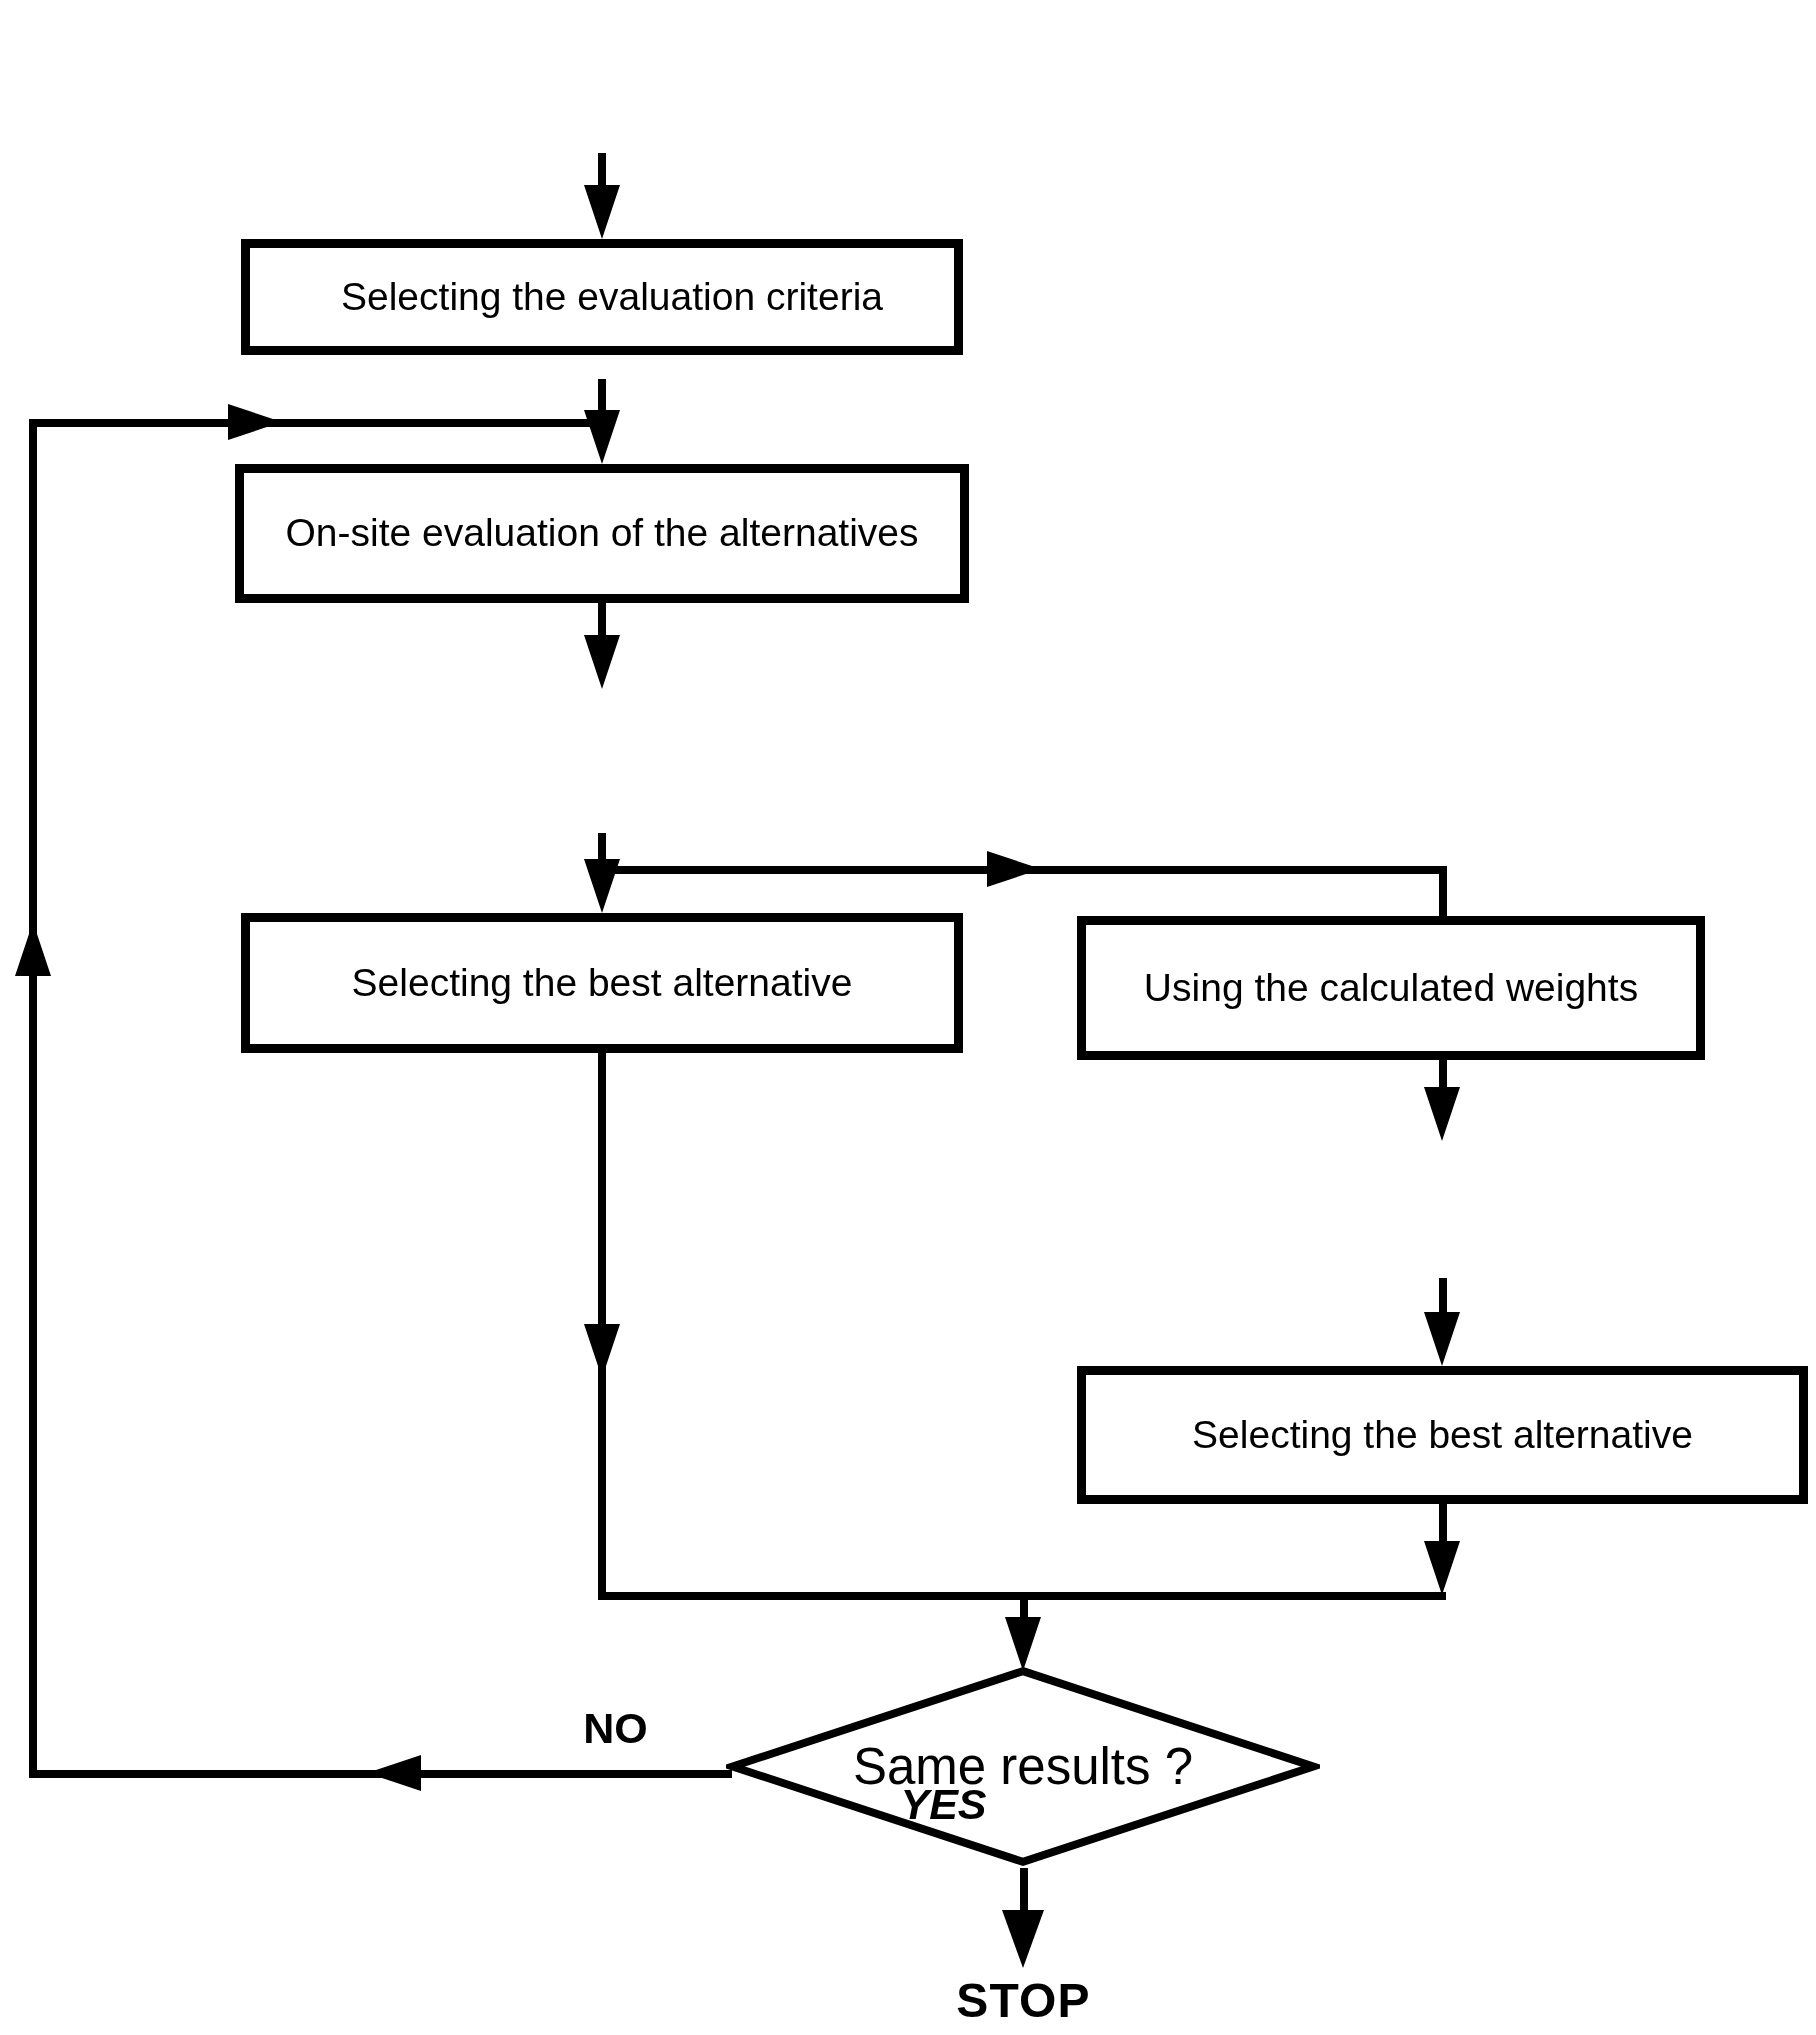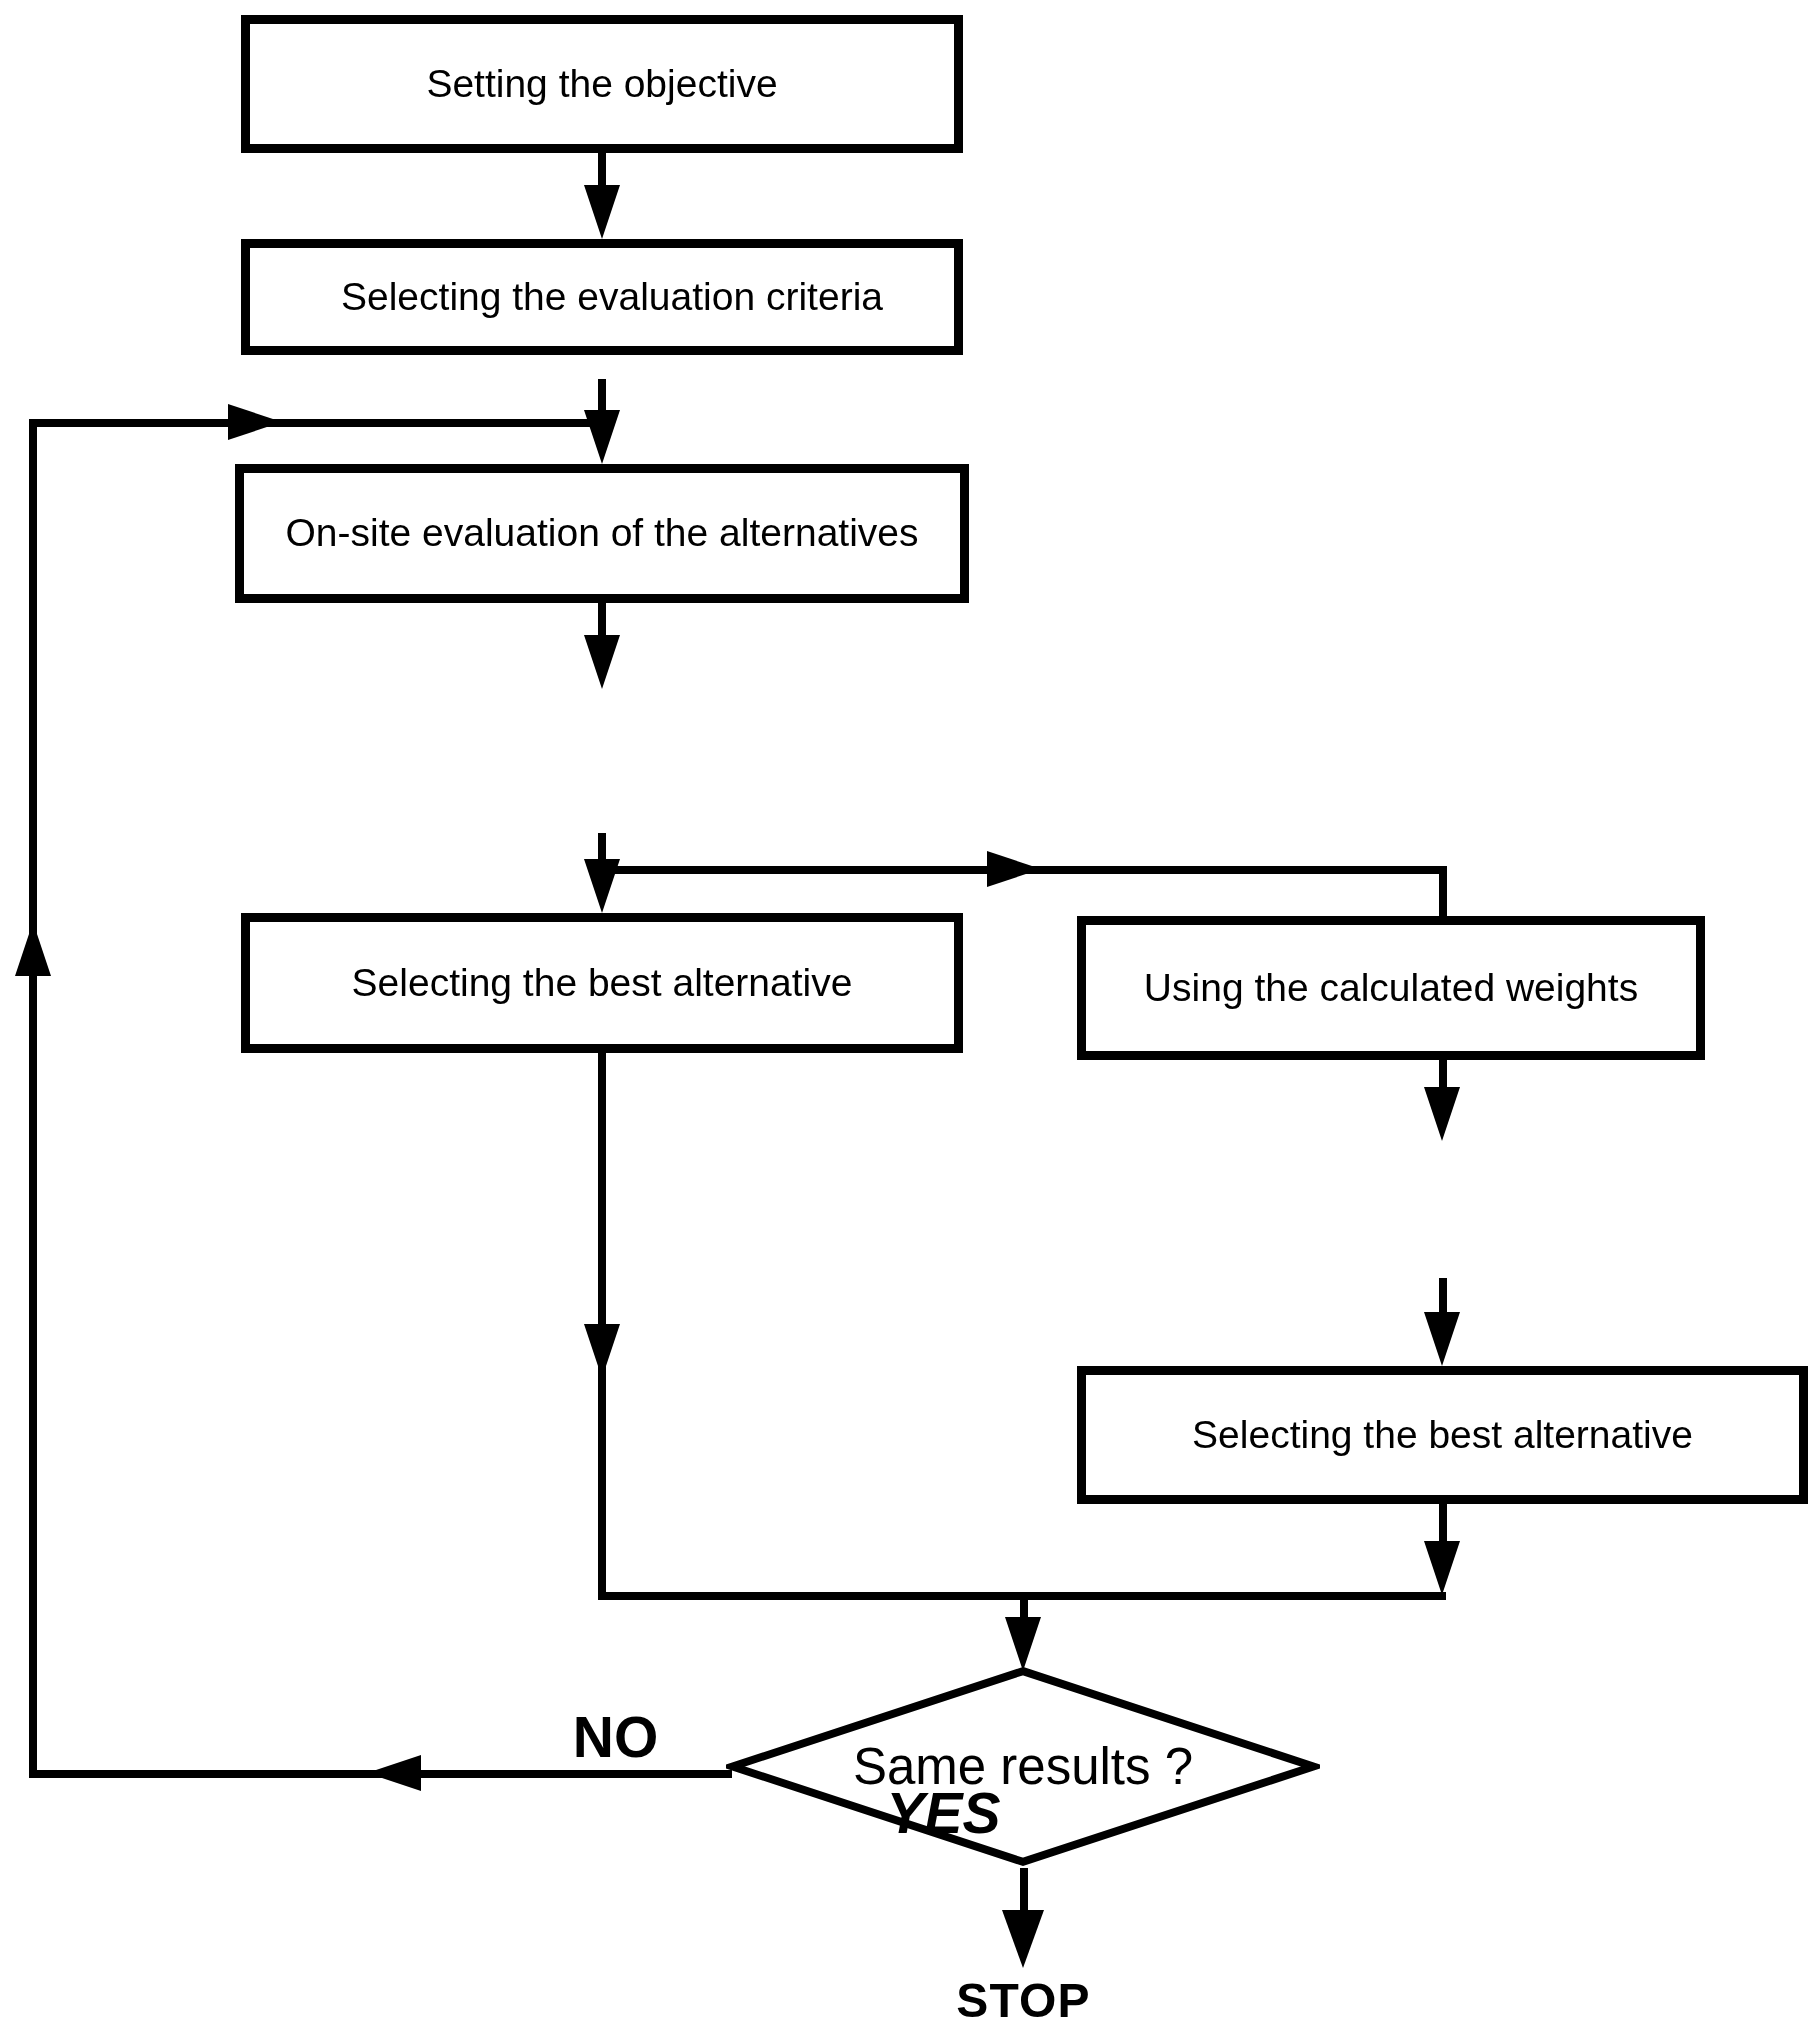--- a/index.html
+++ b/index.html
@@ -55,33 +55,30 @@
   .decision-wrap { position: absolute; left: 726px; top: 1665px; width: 594px; height: 203px; }
   .decision-wrap svg { position: absolute; left: 0; top: 0; }
   .decision-text {
     position: absolute; left: 0; top: 0; width: 100%; height: 100%;
     display: flex; align-items: center; justify-content: center;
     font-size: 51px; text-align: center;
   }
   .lbl {
     position: absolute;
     font-weight: bold;
-    font-size: 57px;
+    font-size: 43px;
     text-align: center;
   }
   .lbl-stop { font-size: 48px; letter-spacing: 1.2px; }
 </style>
 </head>
 <body>
 
 <div class="stage">
 
-  <div class="fbox" style="left:241px; top:15.3px; width:722px; height:138px;">
-    <span>Setting the objective</span>
-  </div>
 
   <div class="fbox" style="left:241px; top:239px; width:722px; height:116px;padding-left:20px;">
     <span>Selecting the evaluation criteria</span>
   </div>
 
   <div class="fbox" style="left:235px; top:464px; width:734px; height:139px;">
     <span>On-site evaluation of the alternatives</span>
   </div>
 
 

